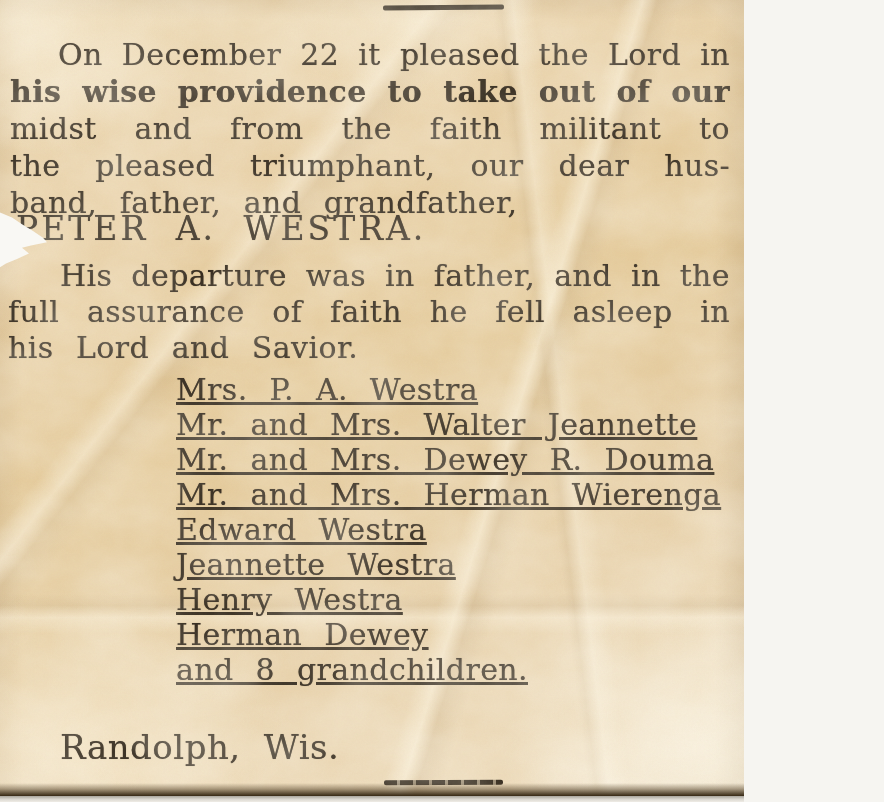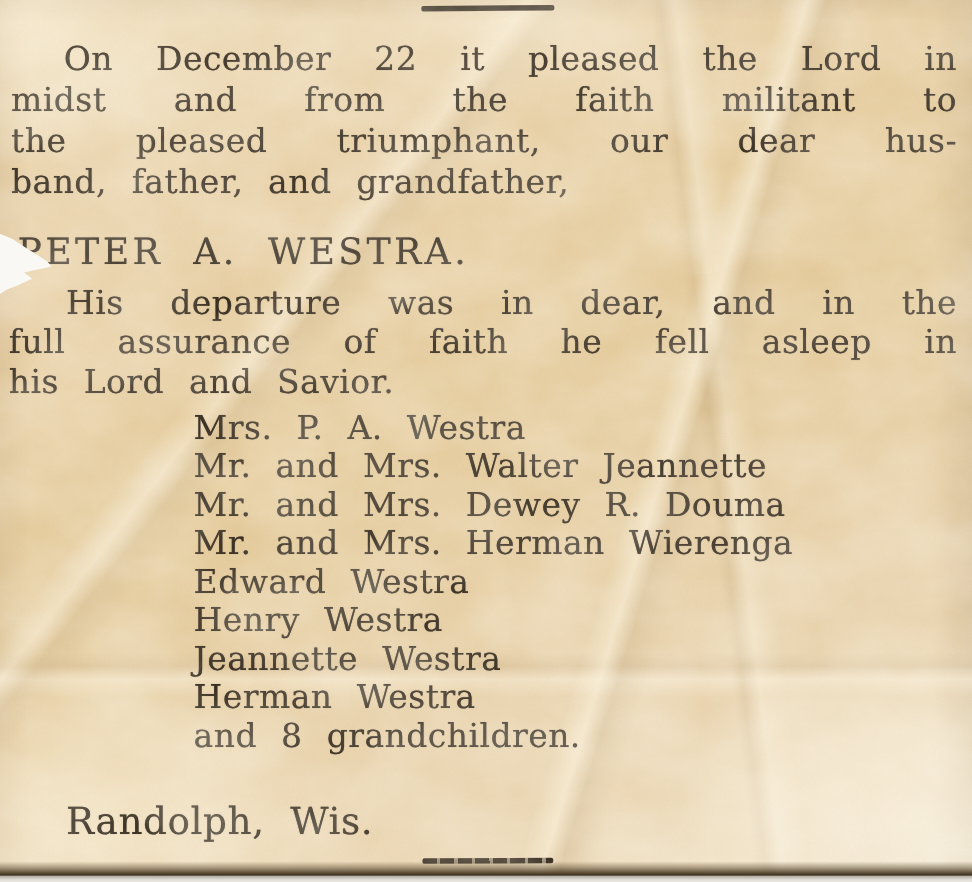--- a/index.html
+++ b/index.html
@@ -1,18 +1,18 @@
 <!DOCTYPE html>
 <html><head>
 <meta charset="utf-8">
 <style>
   html,body{margin:0;padding:0;background:#f6f5f1;}
   .page{
     position:relative;
-    width:884px;height:802px;
+    width:744px;height:802px;
     overflow:hidden;
     font-family:"DejaVu Serif","Liberation Serif",serif;
     color:#2b2114;
   }
   
   .paper{
     position:absolute;inset:0;
     background:linear-gradient(158deg,
       #ecd8b2 0%, #e8cfa4 22%, #e3c794 48%,
       #e7cfa6 72%, #eedcbc 92%, #f0e2c6 100%);
@@ -47,21 +47,21 @@
   .heavy{font-weight:bold;}
   .lastline{text-align:center;text-align-last:left;word-spacing:.42em;}
   .heading{
     position:absolute;left:16px;right:20px;top:211px;z-index:4;
     font-size:33px;line-height:36px;
     letter-spacing:3px;word-spacing:14px;
   }
   .names{position:absolute;left:176px;top:372px;z-index:4;}
   .nameline{
     font-size:30px;line-height:35px;white-space:nowrap;
-    word-spacing:.40em;letter-spacing:.4px;
+    word-spacing:.40em;letter-spacing:.4px;text-decoration:underline;
   }
   .place{
     position:absolute;left:60px;top:729px;z-index:4;
     font-size:34px;line-height:36px;word-spacing:.35em;letter-spacing:.5px;
   }
   
   .rule{position:absolute;z-index:4;background:#2b2114;border-radius:2px;}
   .rule-top{left:383px;top:5px;width:121px;height:5px;transform:rotate(-.4deg);}
   .rule-bottom{
     left:384px;top:780px;width:119px;height:5px;transform:rotate(-.3deg);
@@ -91,42 +91,43 @@
 
 <div class="page">
   <div class="paper"></div>
   <div class="creases"></div>
 
   <div class="rule rule-top"></div>
   <div class="rule rule-bottom"></div>
 
   <div class="para ink" style="left:10px;right:14px;top:36px;">
     <div class="bodyline just indent1">On December 22 it pleased the Lord in</div>
+    <div class="bodyline just heavy">his wise providence to take out of our</div>
     <div class="bodyline just">midst and from the faith militant to</div>
     <div class="bodyline just">the pleased triumphant, our dear hus-</div>
     <div class="bodyline lastline">band, father, and grandfather,</div>
   </div>
 
   <div class="heading ink">PETER A. WESTRA.</div>
 
   <div class="para ink" style="left:8px;right:14px;top:258px;">
-    <div class="bodyline just indent2" style="line-height:36px;">His departure was in dear, and in the</div>
+    <div class="bodyline just indent2" style="line-height:36px;">His departure was in father, and in the</div>
     <div class="bodyline just" style="line-height:36px;">full assurance of faith he fell asleep in</div>
     <div class="bodyline lastline" style="line-height:36px;">his Lord and Savior.</div>
   </div>
 
   <div class="names ink">
     <div class="nameline">Mrs. P. A. Westra</div>
     <div class="nameline">Mr. and Mrs. Walter Jeannette</div>
     <div class="nameline">Mr. and Mrs. Dewey R. Douma</div>
     <div class="nameline">Mr. and Mrs. Herman Wierenga</div>
     <div class="nameline">Edward Westra</div>
+    <div class="nameline">Jeannette Westra</div>
     <div class="nameline">Henry Westra</div>
-    <div class="nameline">Jeannette Westra</div>
-    <div class="nameline">Herman Westra</div>
+    <div class="nameline">Herman Dewey</div>
     <div class="nameline">and 8 grandchildren.</div>
   </div>
 
   <div class="place ink">Randolph, Wis.</div>
 
   <svg class="grain-svg" width="884" height="802" viewBox="0 0 884 802" preserveAspectRatio="none" aria-hidden="true">
     <defs>
       <filter id="crumple" x="0" y="0" width="100%" height="100%">
         <feTurbulence type="fractalNoise" baseFrequency="0.013 0.017" numOctaves="4" seed="11"></feTurbulence>
         <feColorMatrix type="matrix" values="0 0 0 0 1   0 0 0 0 0.97   0 0 0 0 0.88   0.5 0 0 0 0"></feColorMatrix>

